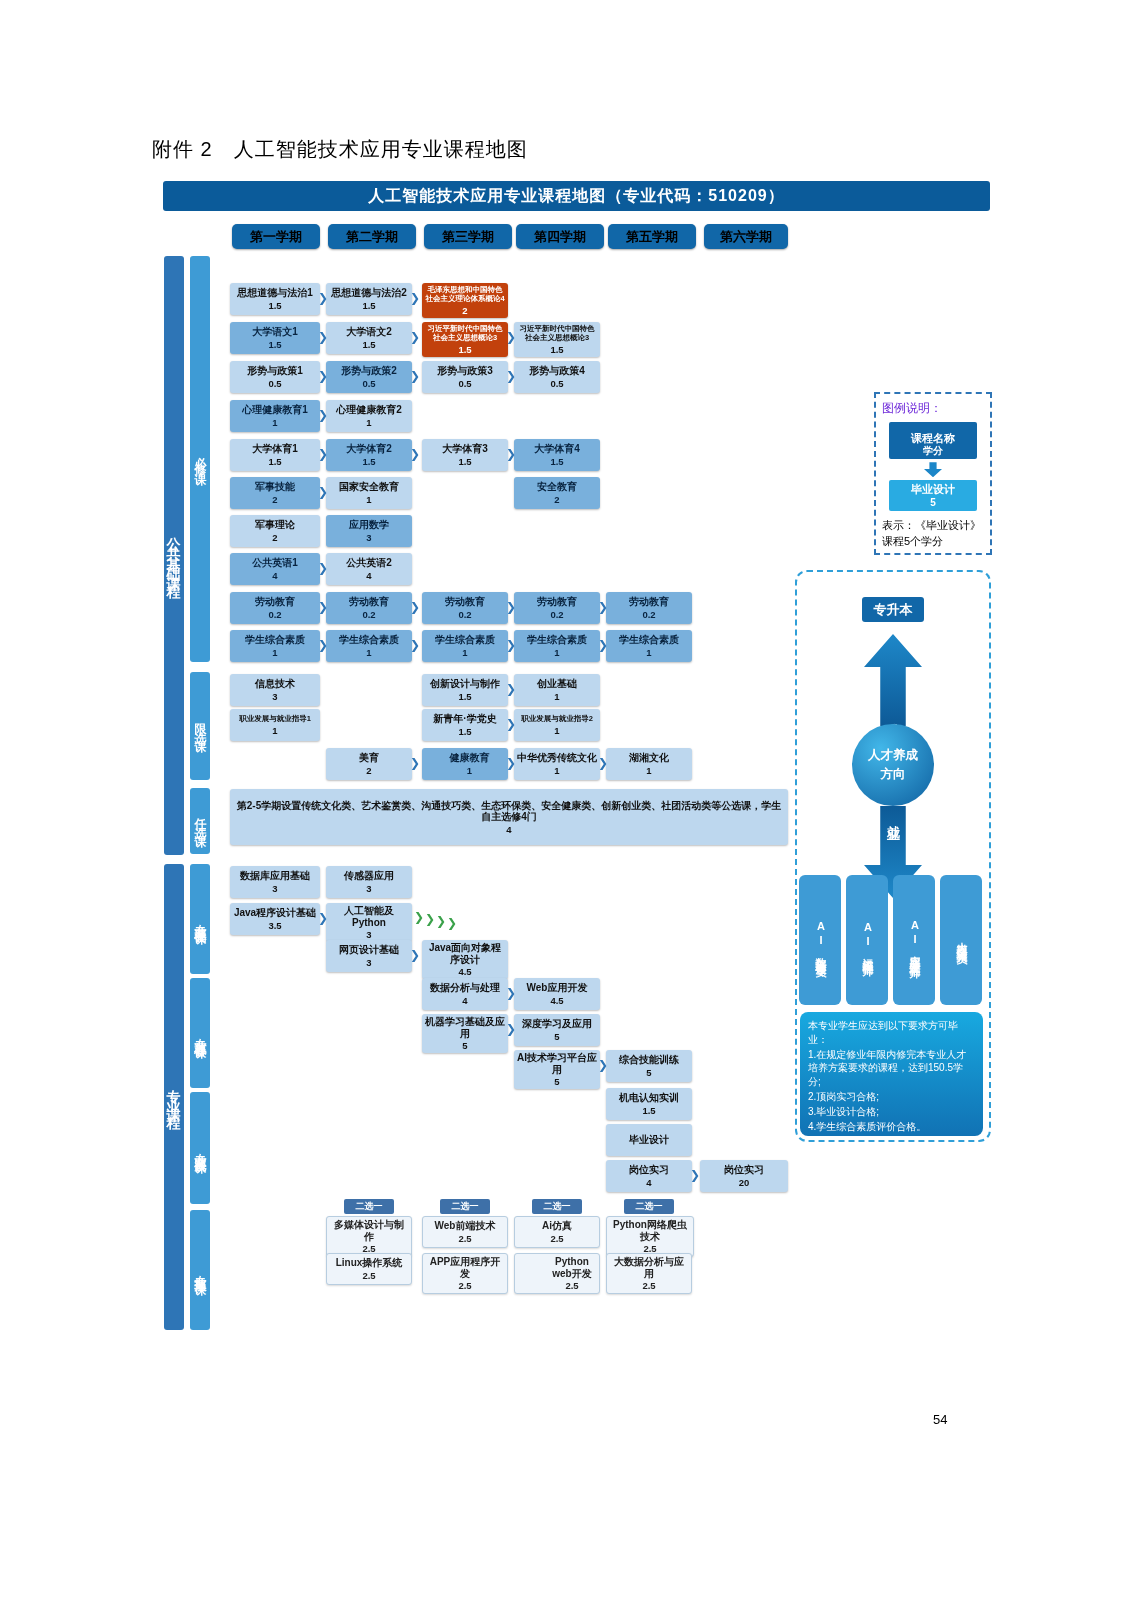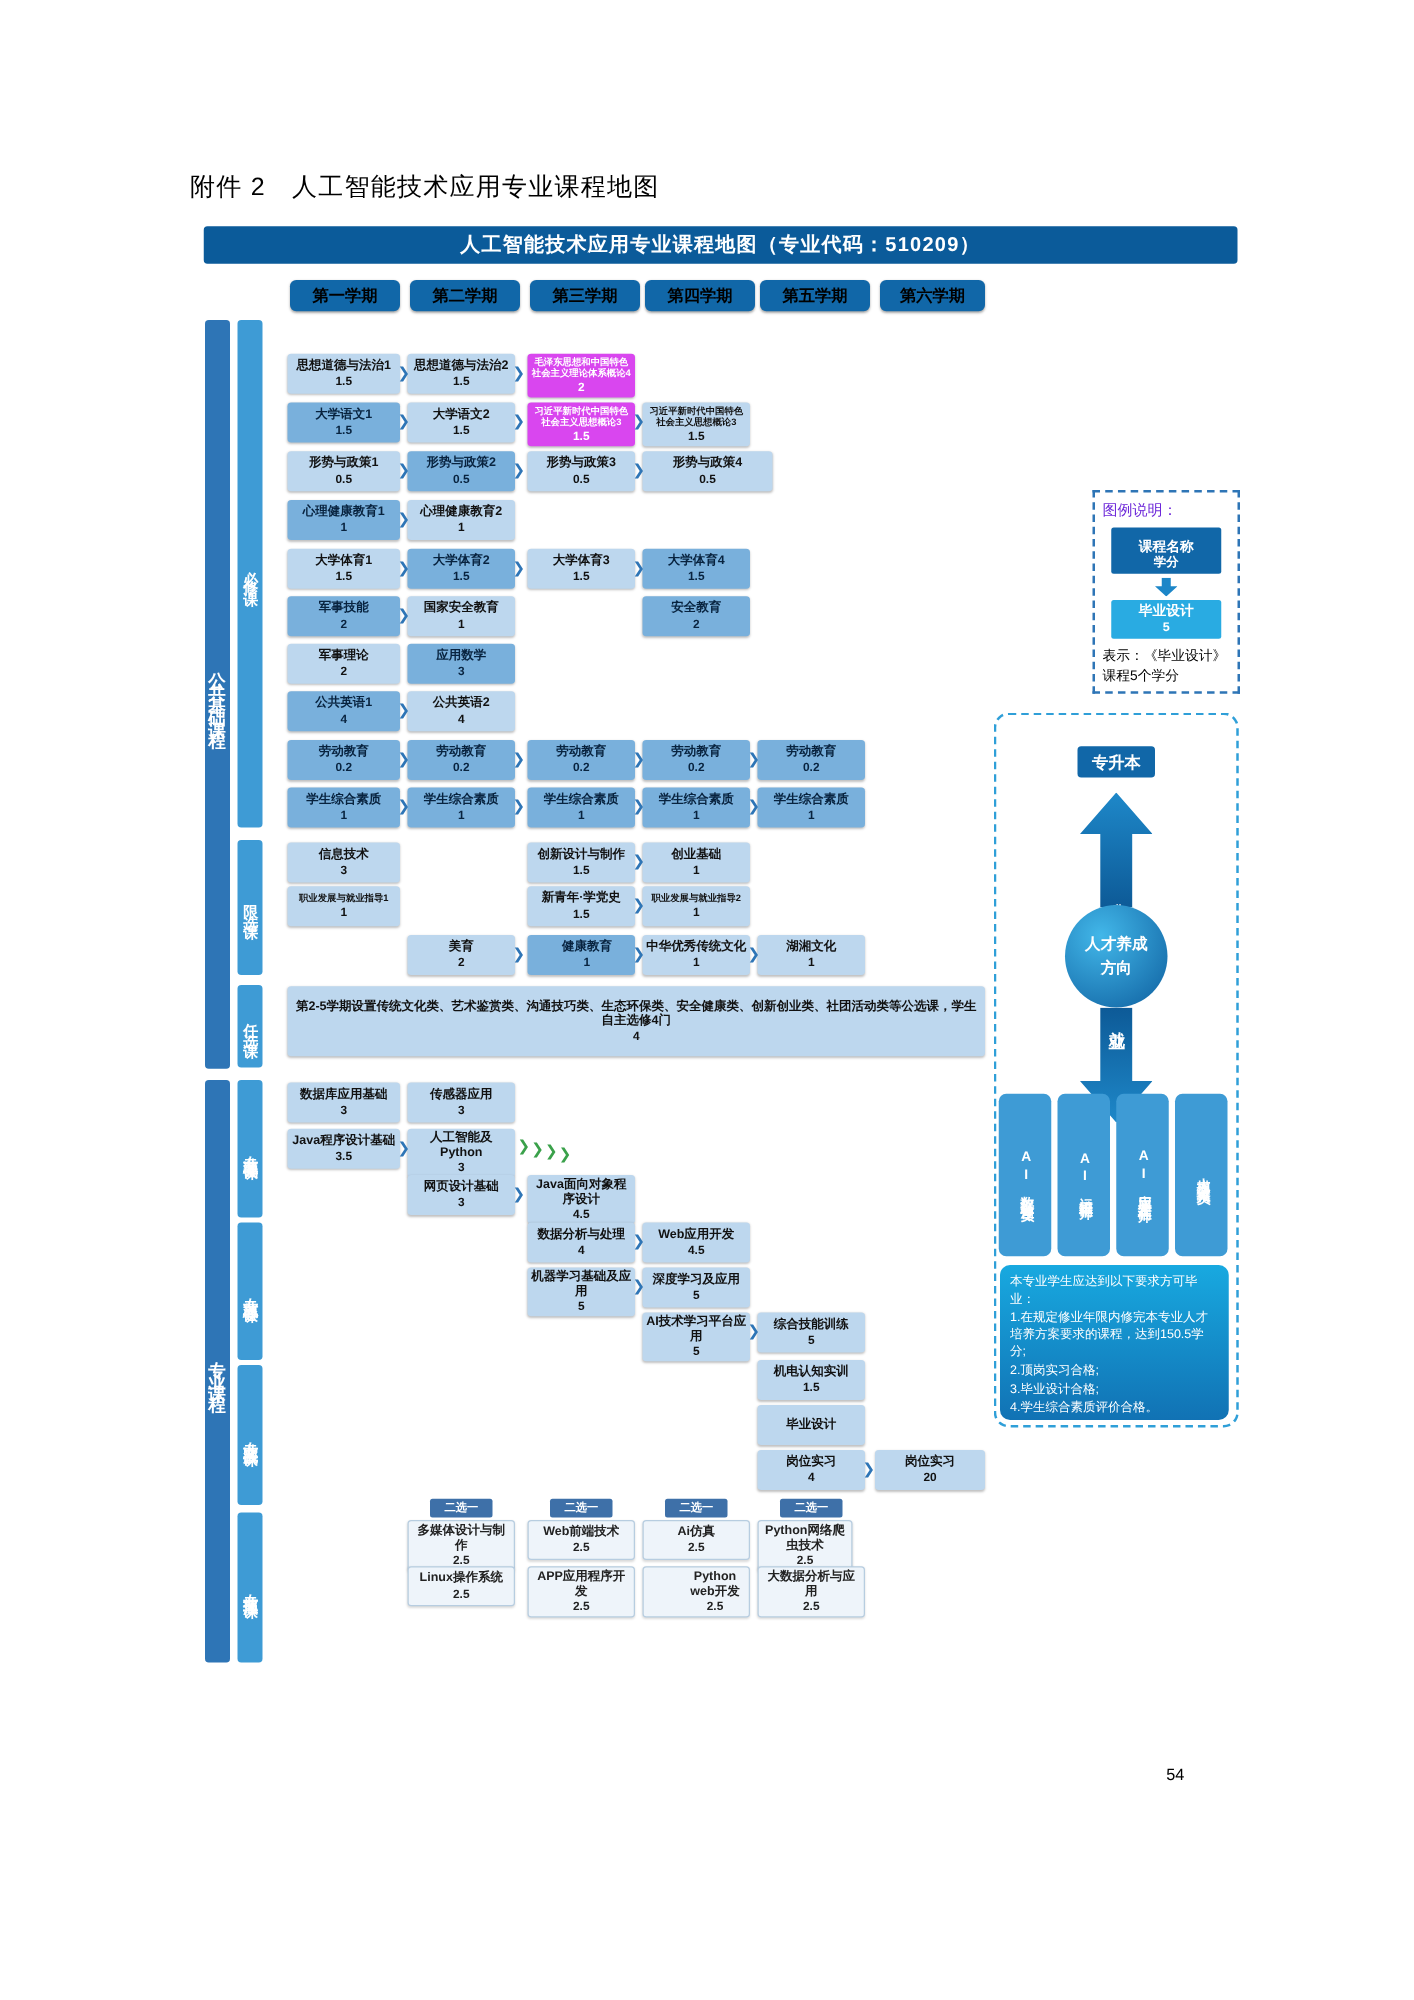--- a/index.html
+++ b/index.html
@@ -12,21 +12,21 @@
   .vbar{position:absolute;width:20px;color:#fff;font-weight:bold;writing-mode:vertical-rl;text-orientation:upright;display:flex;align-items:center;justify-content:center;border-radius:3px;text-align:center}
   .vbar.big{background:#2e75b6;font-size:14px;letter-spacing:10px}
   .vbar.sub{background:#3e9bd5;font-size:12px}
   .vbar.s3{letter-spacing:8px}
   .vbar.s5{letter-spacing:2px}
   .course{position:absolute;display:flex;flex-direction:column;align-items:center;justify-content:center;text-align:center;border-radius:3px;padding:2px 3px;min-height:32px;box-shadow:0 1px 2px rgba(0,0,0,.25);z-index:1}
   .course .cname{font-size:10px;font-weight:bold;line-height:1.15}
   .course .cname.small{font-size:7.5px;line-height:1.25}
   .course .cname.tiny{font-size:9px;line-height:1.1}
   .course .ccredit{font-size:9.5px;font-weight:bold;margin-top:1px}
-  .tone-dark{background:#d946ef;color:#fff}
+  .tone-dark{background:#c2410c;color:#fff}
   .tone-medium{background:#79b0dc;color:#08233f}
   .tone-light{background:#bdd7ee;color:#111}
   .tone-pale{background:#eef4fa;color:#222;border:1px solid #b7cde0;box-shadow:0 1px 2px rgba(0,0,0,.15)}
   .tone-choose{background:#3e70a8;color:#fff;border-radius:2px;box-shadow:none}
   .chev{position:absolute;color:#2e75b6;font-size:12px;font-weight:bold;z-index:3;line-height:1}
   .gchev{position:absolute;color:#3aa14a;font-size:12px;font-weight:bold;z-index:3;line-height:1}
   
   .legend{position:absolute;left:874px;top:392px;width:118px;height:163px;border:2px dashed #2e75b6;background:#fff;padding:6px;z-index:2}
   .lg-title{font-size:12px;color:#6d28d9}
   .lg-sample{width:88px;margin:5px auto 0;background:#1167a8;color:#fff;text-align:center;padding:9px 0 2px;border-radius:2px}
@@ -153,21 +153,21 @@
     <div class="course tone-medium" style="left: 326px; top: 361px; width: 86px;">
       <div class="cname">形势与政策2</div>
       <div class="ccredit">0.5</div>
     </div>
     <span class="chev" style="left: 410px; top: 370px;">❯</span>
     <div class="course tone-light" style="left: 422px; top: 361px; width: 86px;">
       <div class="cname">形势与政策3</div>
       <div class="ccredit">0.5</div>
     </div>
     <span class="chev" style="left: 506px; top: 370px;">❯</span>
-    <div class="course tone-light" style="left: 514px; top: 361px; width: 104px;">
+    <div class="course tone-light" style="left: 514px; top: 361px; width: 86px;">
       <div class="cname">形势与政策4</div>
       <div class="ccredit">0.5</div>
     </div>
     <div class="course tone-medium" style="left: 230px; top: 400px; width: 90px;">
       <div class="cname">心理健康教育1</div>
       <div class="ccredit">1</div>
     </div>
     <span class="chev" style="left: 318px; top: 409px;">❯</span>
     <div class="course tone-light" style="left: 326px; top: 400px; width: 86px;">
       <div class="cname">心理健康教育2</div>
@@ -409,21 +409,21 @@
       <div class="ccredit">2.5</div>
     </div>
     <div class="course tone-pale" style="left: 422px; top: 1216px; width: 86px;">
       <div class="cname">Web前端技术</div>
       <div class="ccredit">2.5</div>
     </div>
     <div class="course tone-pale" style="left: 514px; top: 1216px; width: 86px;">
       <div class="cname">Ai仿真</div>
       <div class="ccredit">2.5</div>
     </div>
-    <div class="course tone-pale" style="left: 606px; top: 1216px; width: 76px;">
+    <div class="course tone-pale" style="left: 606px; top: 1216px; width: 88px;">
       <div class="cname">Python网络爬虫技术</div>
       <div class="ccredit">2.5</div>
     </div>
     <div class="course tone-pale" style="left: 326px; top: 1253px; width: 86px;">
       <div class="cname">Linux操作系统</div>
       <div class="ccredit">2.5</div>
     </div>
     <div class="course tone-pale" style="left: 422px; top: 1253px; width: 86px;">
       <div class="cname">APP应用程序开发</div>
       <div class="ccredit">2.5</div>

